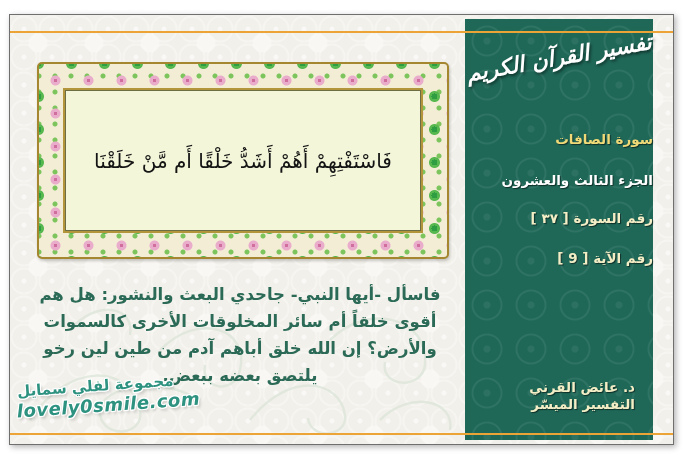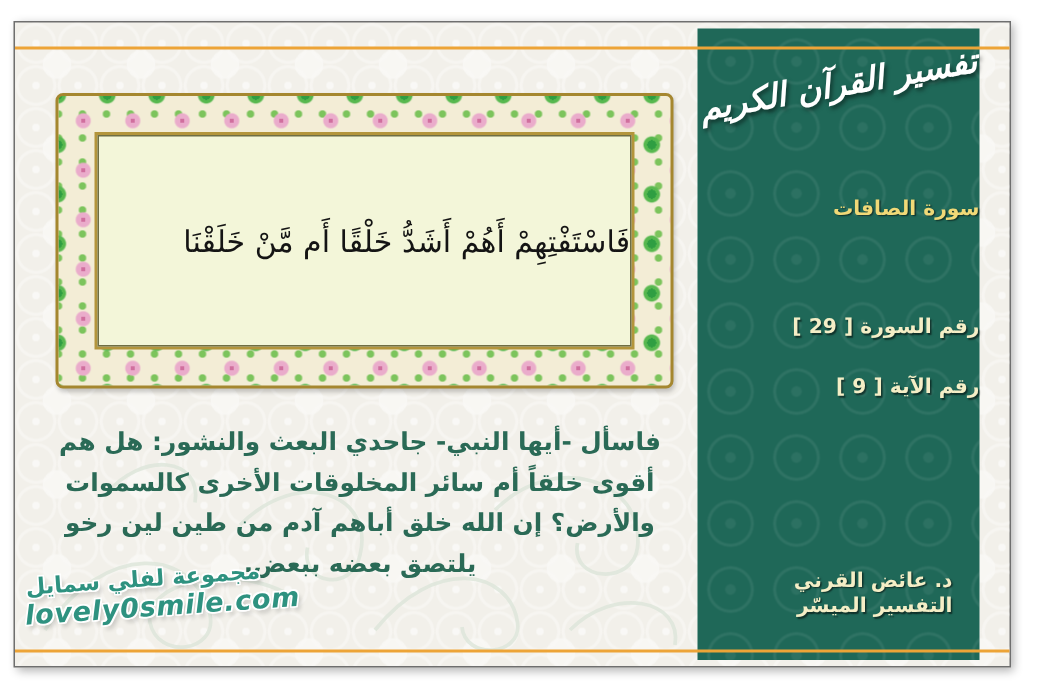--- a/index.html
+++ b/index.html
@@ -81,21 +81,21 @@
       radial-gradient(circle, #7cc45c 0 2px, rgba(0,0,0,0) 3px);
     background-size:33px 33px,33px 33px,16px 16px;
     background-position:0 0,16px 16px,8px 4px;
     box-shadow:1px 2px 3px rgba(0,0,0,.2);
   }
   .frame-inner{
     position:absolute;inset:26px;
     background:#f3f6d9;
     border:1px solid #6e6e44;
     box-shadow:0 0 0 2px #b3953c;
-    display:flex;flex-direction:column;justify-content:center;align-items:flex-start;
+    display:flex;flex-direction:row;justify-content:center;align-items:center;
     gap:13px;direction:rtl;
   }
   .verse-line{
     font-size:20px;color:#141414;white-space:nowrap;
     font-family:"DejaVu Sans","Liberation Serif",sans-serif;
   }
 
   
   .tafsir{
     position:absolute;left:12px;top:266px;width:436px;
@@ -149,21 +149,22 @@
   <div class="tafsir">فاسأل -أيها النبي- جاحدي البعث والنشور: هل هم أقوى خلقاً أم سائر المخلوقات الأخرى كالسموات والأرض؟ إن الله خلق أباهم آدم من طين لين رخو يلتصق بعضه ببعض.</div>
 
   <div class="logo">
     <div class="logo-ar">مجموعة لفلي سمايل</div>
     <div class="logo-en">lovely0smile.com</div>
   </div>
 
   <div class="green-panel">
     <div class="calligraphy">تفسير القرآن الكريم</div>
     <div class="p-item c-yellow">سورة الصافات</div>
-    <div class="p-item c-cream1">رقم السورة [ 29 ]</div>
+    <div class="p-item c-white">الجزء الثالث والعشرون</div>
+    <div class="p-item c-cream1">رقم السورة [ ٣٧ ]</div>
     <div class="p-item c-cream2">رقم الآية [ 9 ]</div>
     <div class="p-footer">
       <div>د. عائض القرني</div>
       <div>التفسير الميسّر</div>
     </div>
   </div>
 
 </div>
 
 </body></html>

